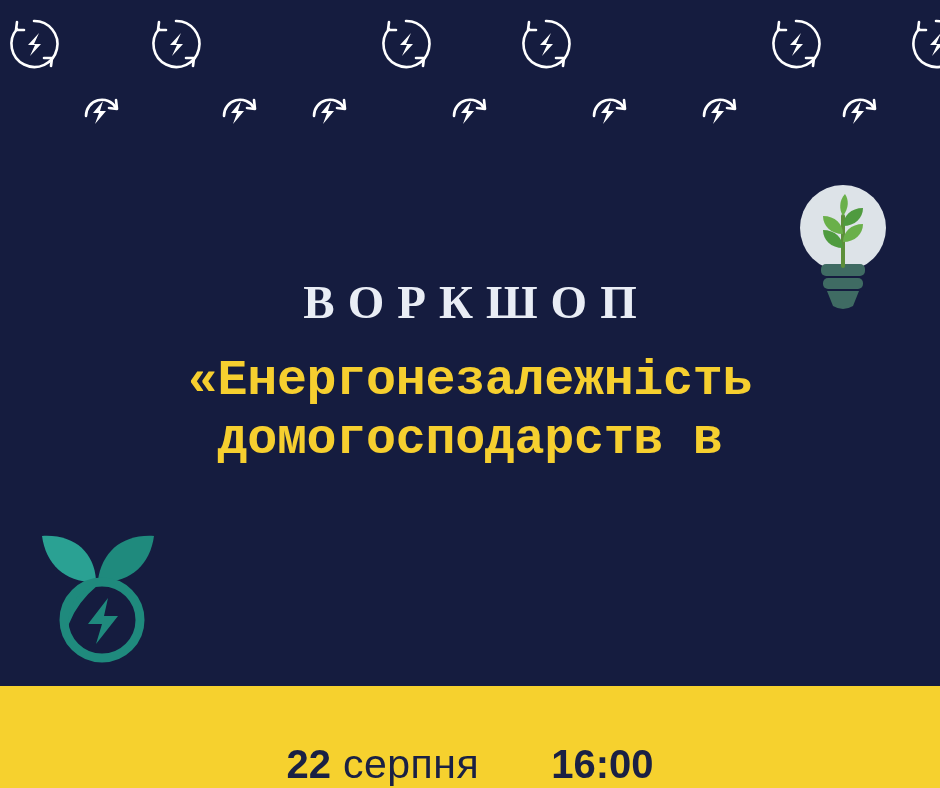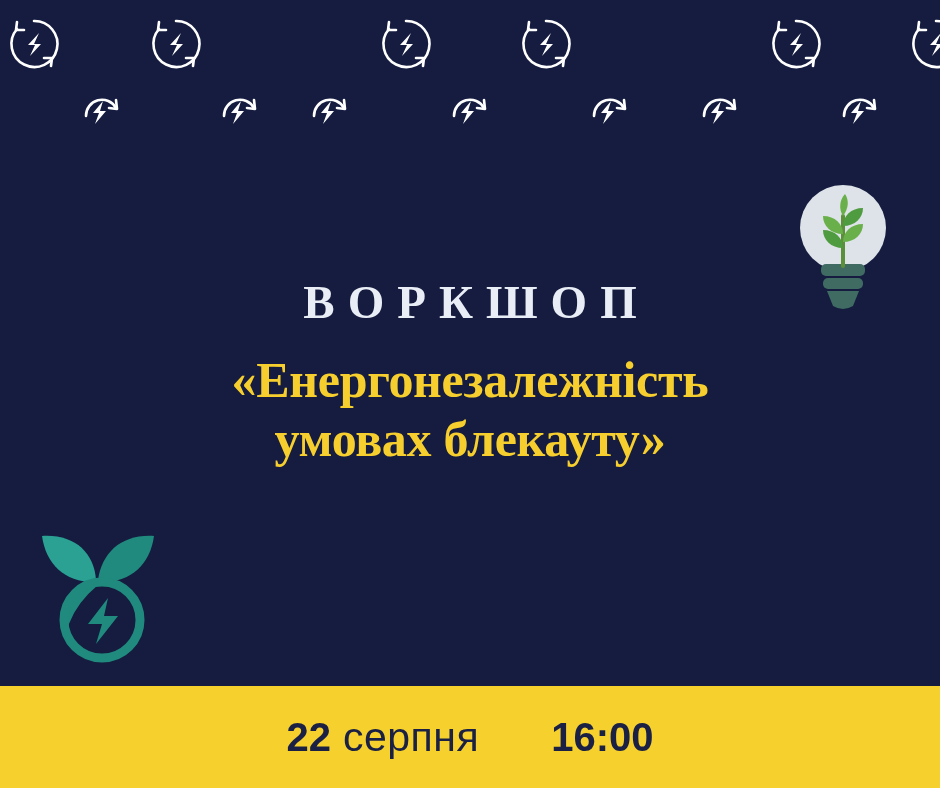--- a/index.html
+++ b/index.html
@@ -75,40 +75,40 @@
     font-family: "Liberation Serif", serif;
     font-weight: bold;
     font-size: 47px;
     letter-spacing: 13px;
     color: #e9edf5;
     text-indent: 13px;
     line-height: 1.12;
   }
   .headline {
     margin-top: 22px;
-    font-family: Liberation Serif, serif;
+    font-family: Liberation Mono, monospace;
     font-weight: bold;
     font-size: 50px;
     line-height: 1.18;
     color: #f6cf2f;
     letter-spacing: -0.3px;
     padding: 0 78px;
   }
   .headline .ln { display: block; white-space: nowrap; }
 
   
   .footer {
     position: absolute;
     left: 0;
     bottom: 0;
     width: 940px;
     height: 102px;
     background: #f6d12e;
     display: flex;
-    align-items: center;
+    align-items: flex-end;
     justify-content: center;
   }
   .footer-inner {
     display: flex;
     align-items: baseline;
     color: #1a2144;
   }
   .f-day {
     font-size: 40px;
     font-weight: bold;
@@ -248,21 +248,21 @@
       <path d="M50 70 C38 70 30 62 30 52 C42 52 50 60 50 70 Z" fill="#4f9b3f"></path>
       <path d="M50 64 C62 64 70 56 70 46 C58 46 50 54 50 64 Z" fill="#6ab04a"></path>
       <path d="M50 38 C56 30 56 22 52 16 C46 22 46 32 50 38 Z" fill="#6ab04a"></path>
     </svg>
   </div>
 
   <div class="center-block">
     <div class="kicker">ВОРКШОП</div>
     <div class="headline">
       <span class="ln">«Енергонезалежність</span>
-      <span class="ln">умовах блекауту»</span>
+      <span class="ln">домогосподарств в</span>
     </div>
   </div>
 
   <div class="badge">
     <svg width="146" height="146" viewBox="0 0 146 146">
       <path d="M66 64 C36 64 18 46 14 18 C46 16 66 34 68 62 Z" fill="#2aa193"></path>
       <path d="M70 62 C74 34 94 16 126 18 C122 46 104 64 74 64 Z" fill="#1f8a7d"></path>
       <path d="M68 64 C56 74 44 88 38 104" stroke="#1f8a7d" stroke-width="7" fill="none" stroke-linecap="round"></path>
       <circle cx="74" cy="102" r="38" fill="none" stroke="#1f8a7d" stroke-width="9"></circle>
       <path d="M80 80 L60 106 H74 L68 126 L90 98 H76 Z" fill="#1f8a7d"></path>

